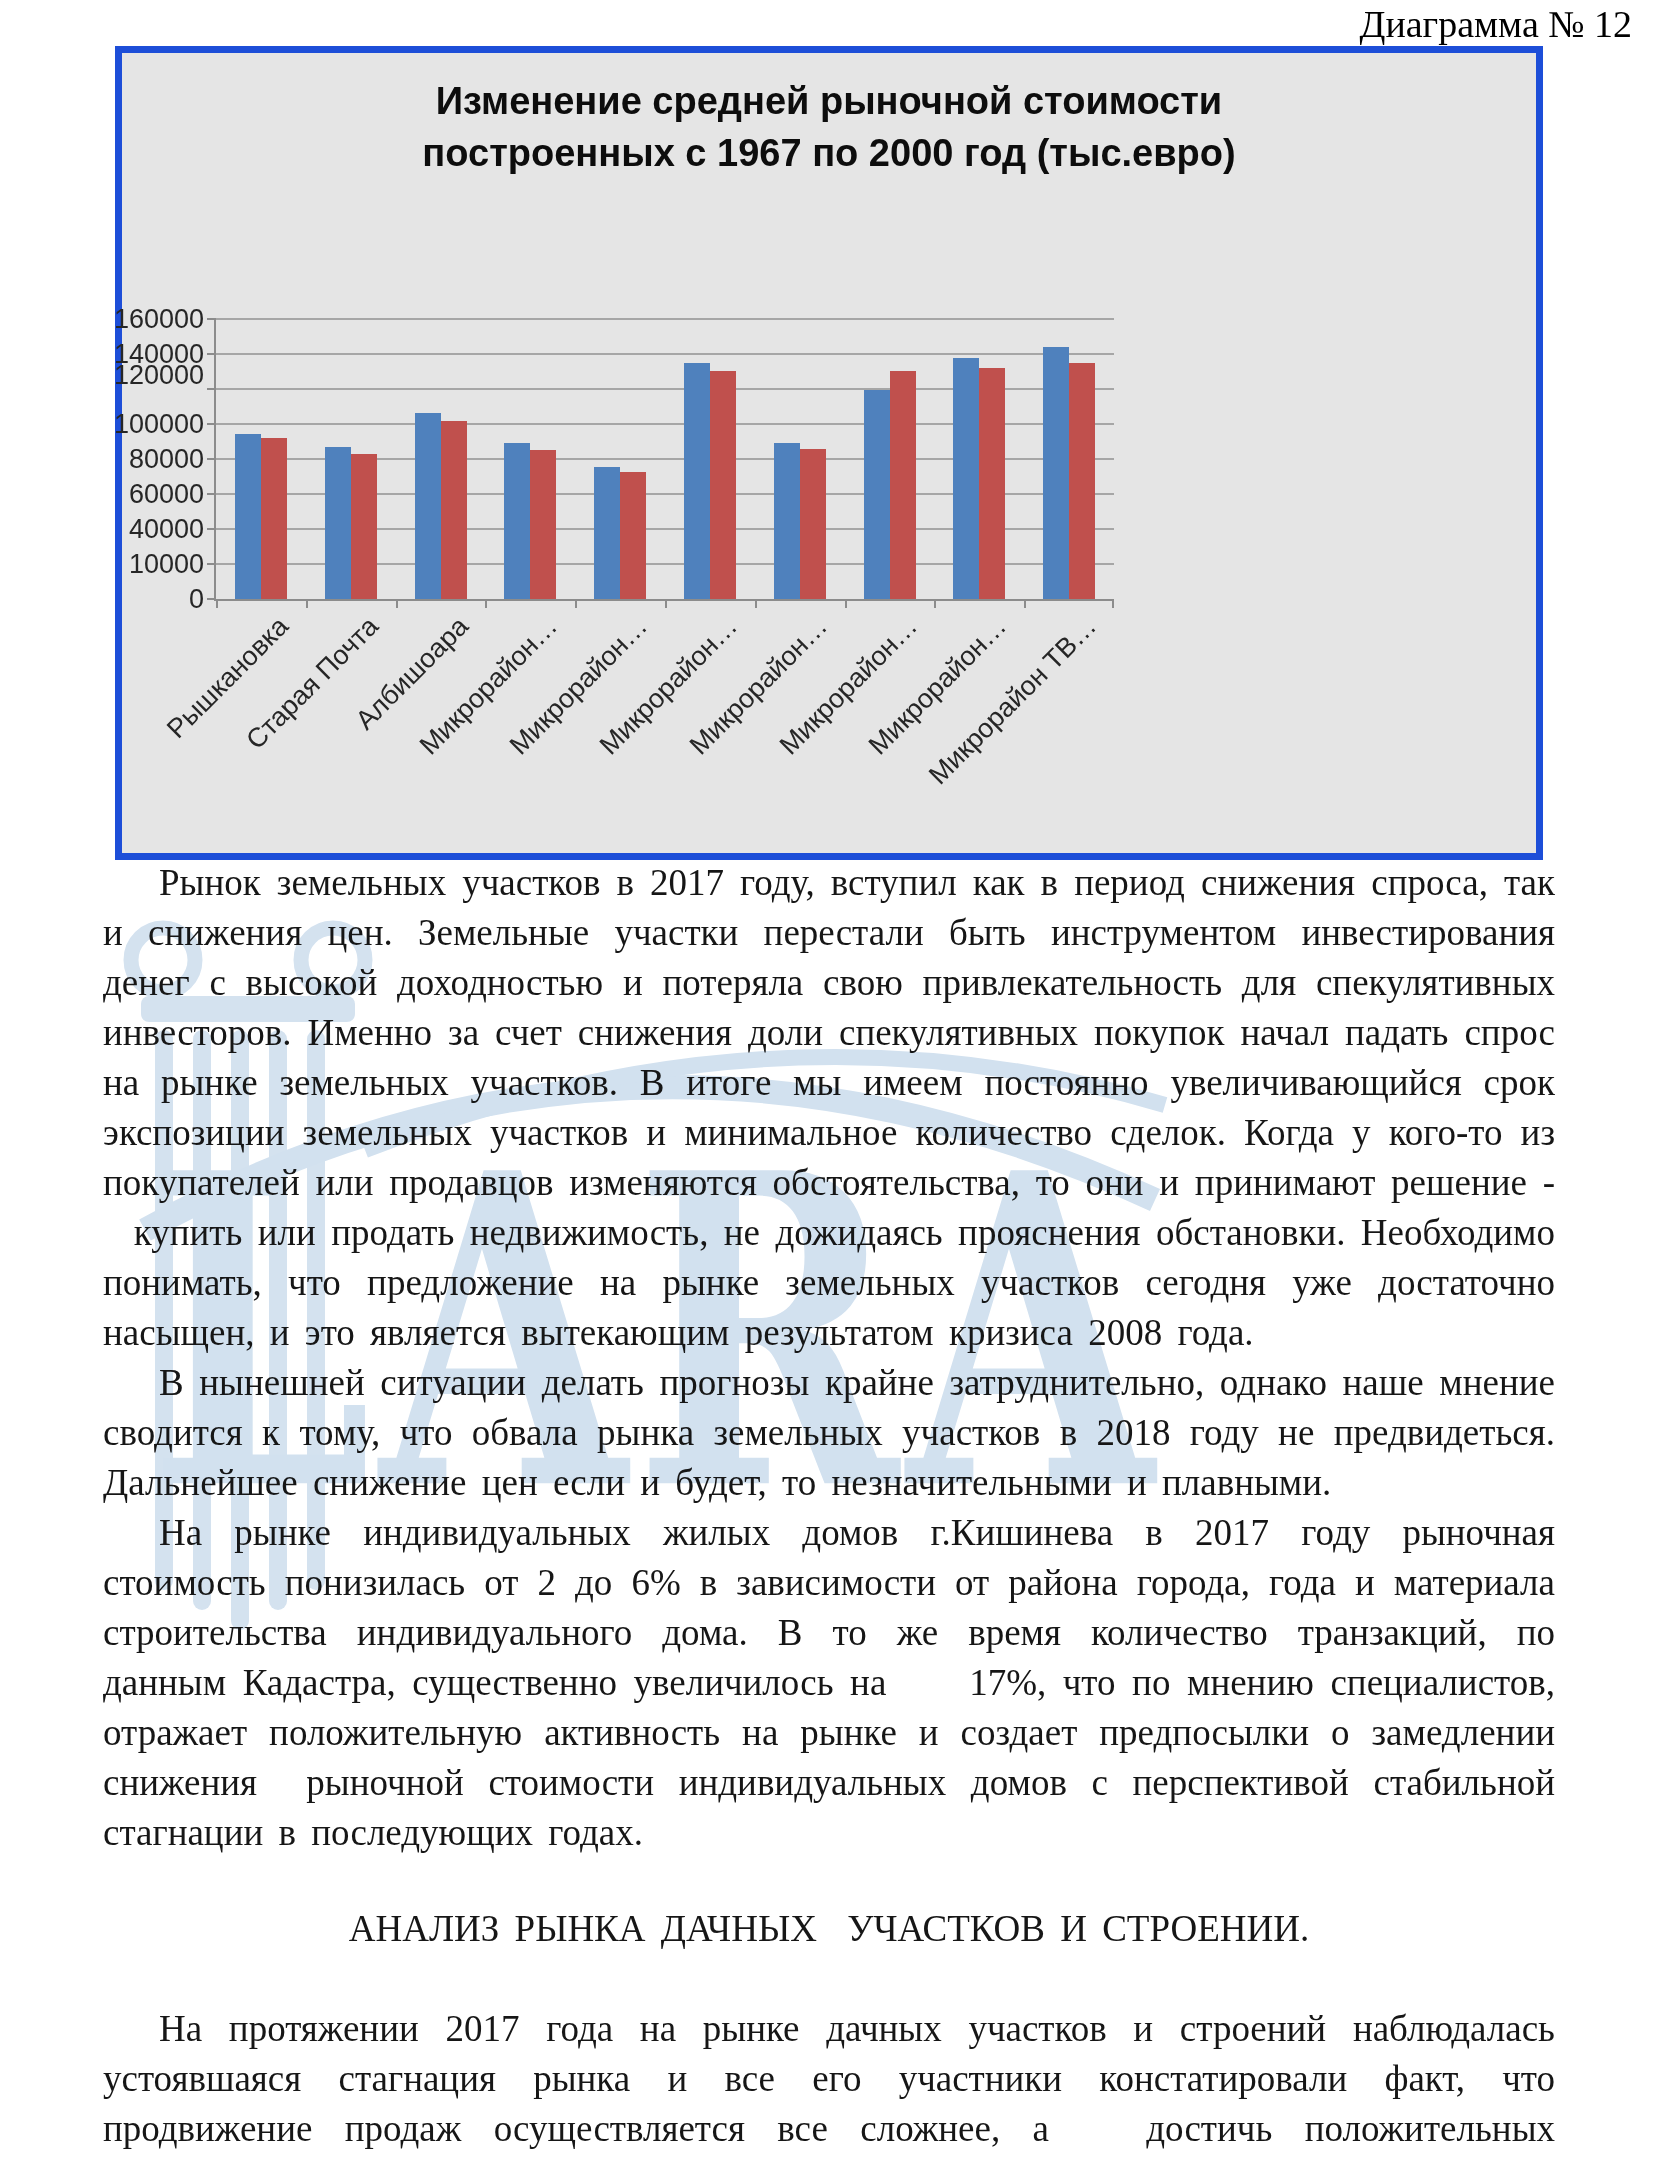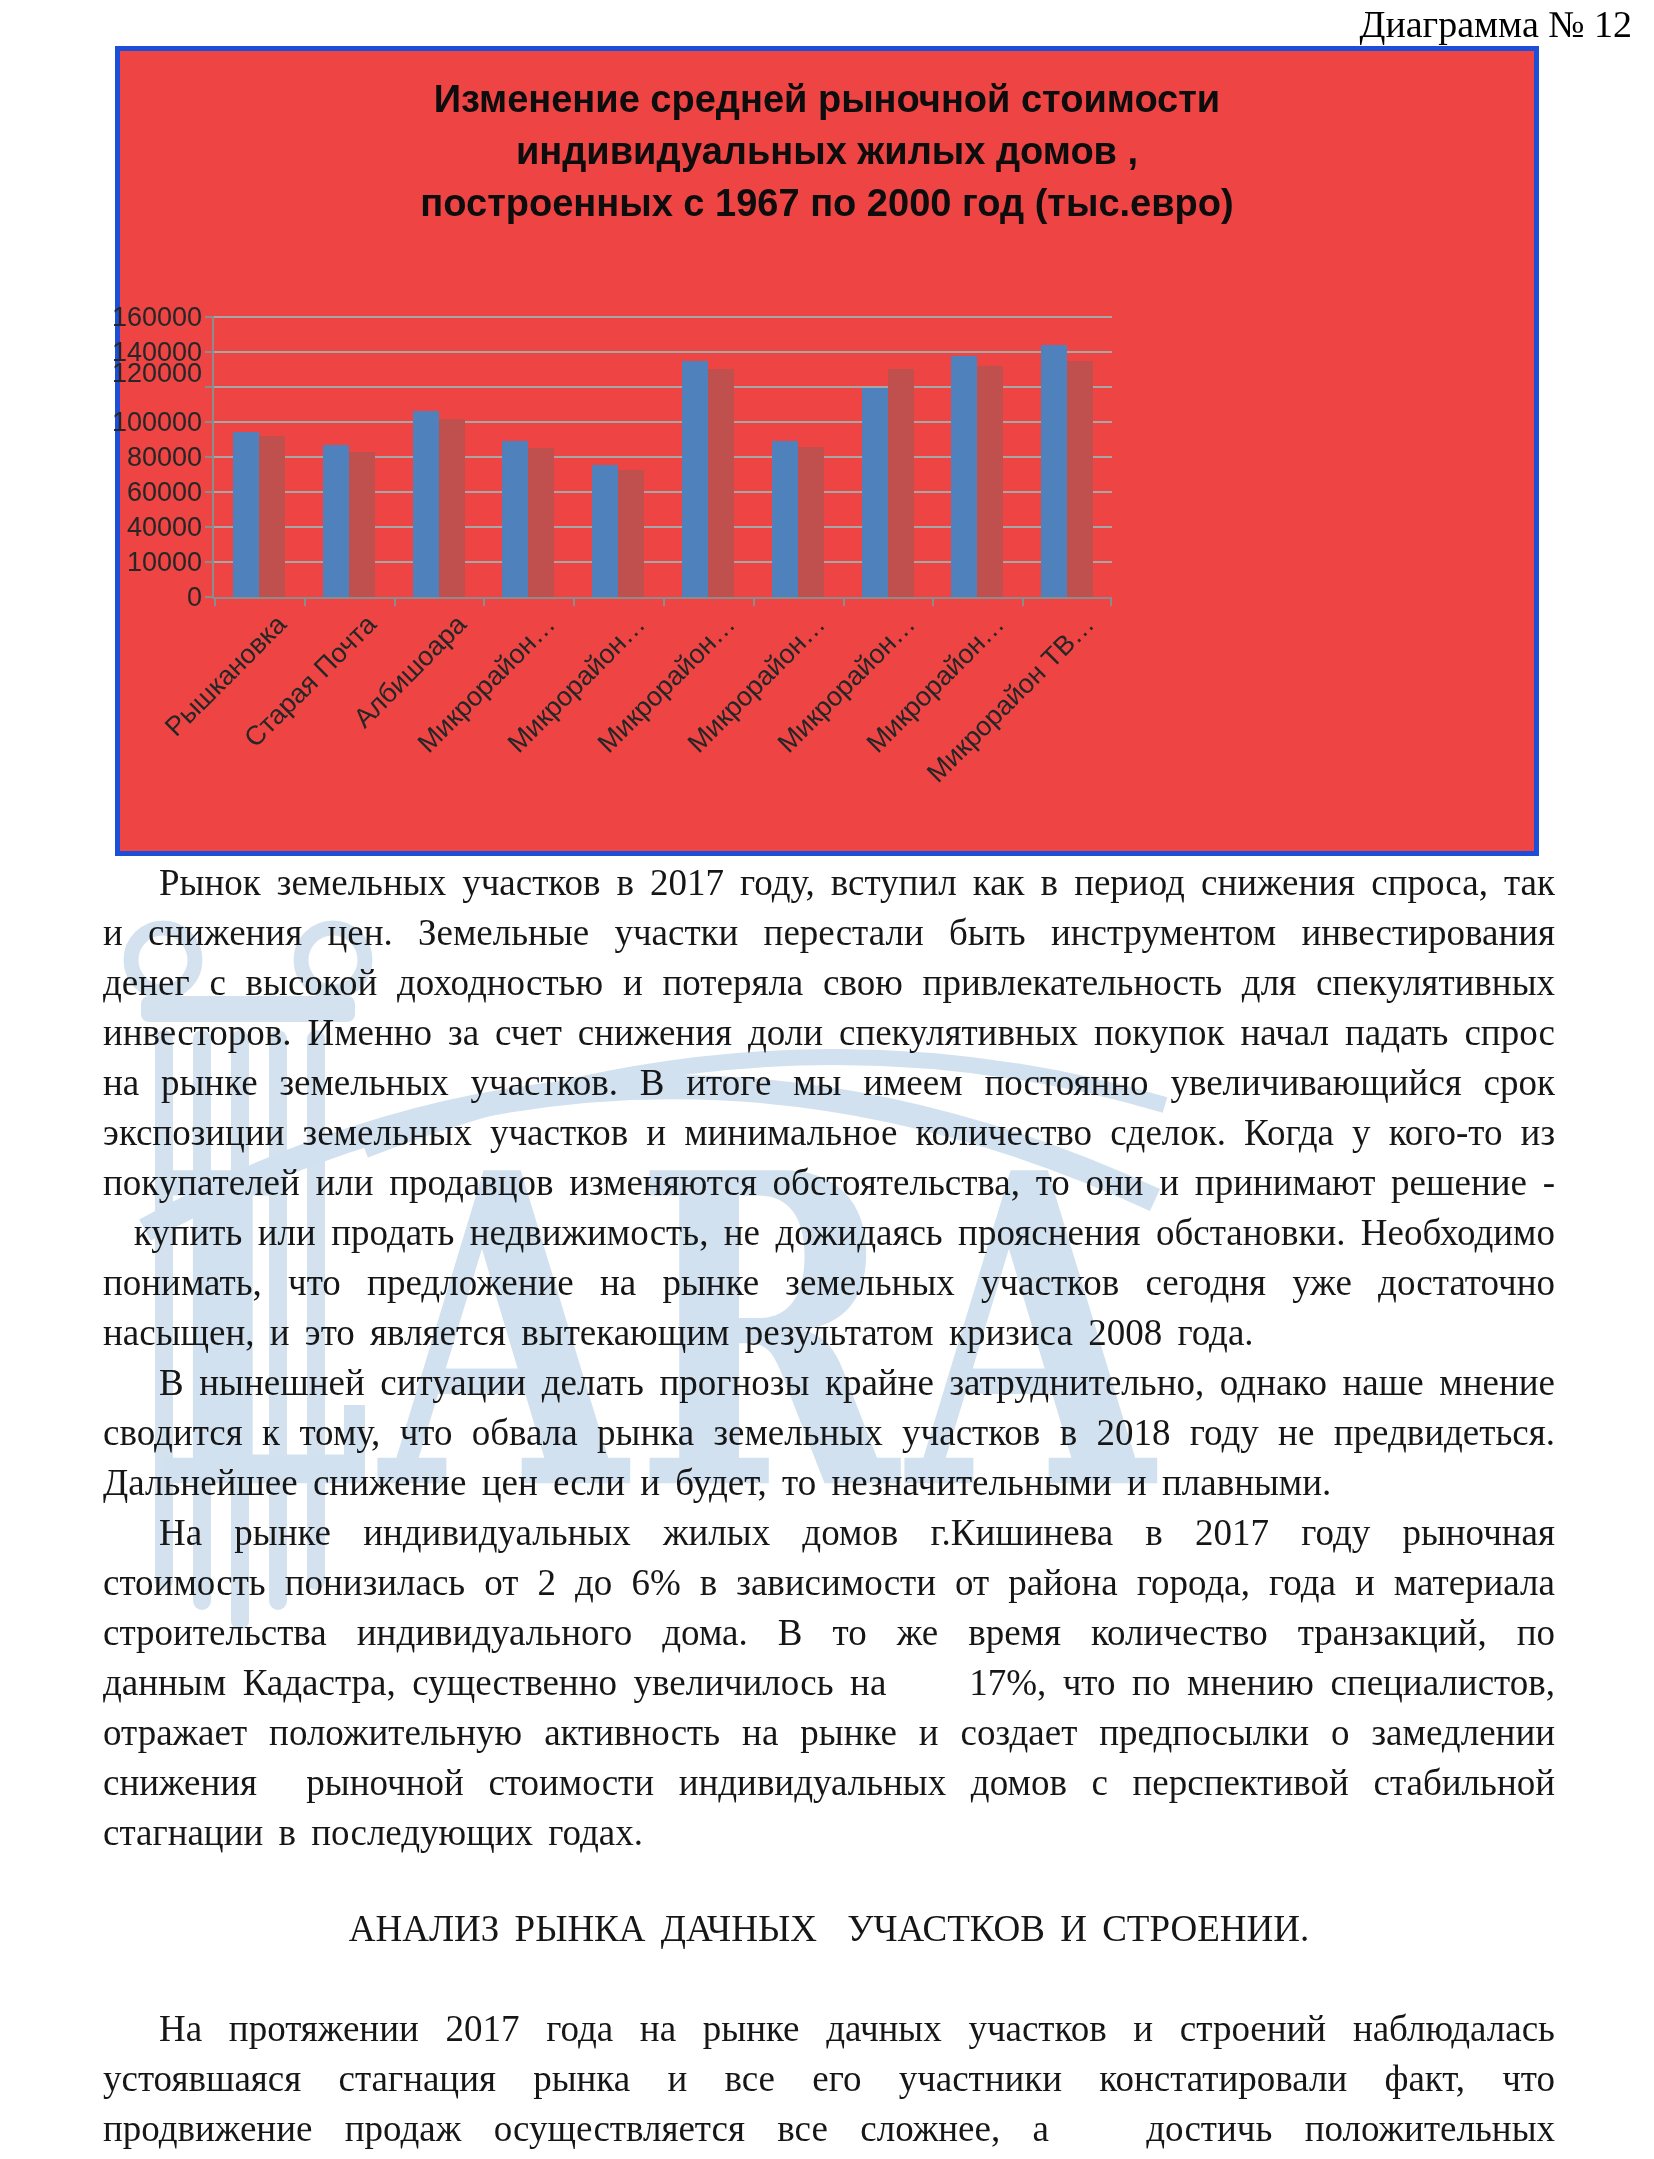--- a/index.html
+++ b/index.html
@@ -7,21 +7,21 @@
     position:relative;width:1654px;height:2159px;background:#ffffff;
     overflow:hidden;font-family:"Liberation Serif",serif;color:#161616;
   }
   .header-label{
     position:absolute;top:2px;right:22px;font-size:38px;color:#000;
     font-family:"Liberation Serif",serif;
   }
   
   .chart-box{
     position:absolute;left:115px;top:46px;width:1414px;height:800px;
-    border:5px solid #1d4ed8;background:#ef4444;z-index:2;
+    border:7px solid #1d4ed8;background:#e5e5e5;z-index:2;
   }
   .chart-title{
     position:absolute;top:22px;left:0;width:100%;text-align:center;
     font-family:"Liberation Sans",sans-serif;font-weight:bold;
     font-size:38px;line-height:52px;color:#0d0d0d;
   }
   #plot{
     position:absolute;left:92px;top:266px;width:898px;height:280px;
     border-left:2px solid #8c8c8c;border-bottom:2px solid #8c8c8c;
   }
@@ -79,21 +79,20 @@
     <path d="M250 250 Q 660 90 1050 205" fill="none" stroke="#d2e1ef" stroke-width="16"></path>
   </g>
   <g transform="scale(1,1.35)">
     <text x="540" y="432" text-anchor="middle" font-size="318" font-weight="bold" font-family="DejaVu Serif, serif" letter-spacing="8" fill="#d2e1ef">LARA</text>
   </g>
 </svg>
 
 <div class="chart-box">
   <div class="chart-title">
     <div>Изменение средней рыночной стоимости</div>
-    <div>индивидуальных жилых домов ,</div>
     <div>построенных с 1967 по 2000 год (тыс.евро)</div>
   </div>
 
   <div id="plot">
       <div class="gridline" style="top: -1px; background: rgb(166, 166, 166);"></div>
       <div class="ytick" style="top: -1px;"></div>
       <div class="ylab" style="top: -15px;">160000</div>
       <div class="gridline" style="top: 34px; background: rgb(166, 166, 166);"></div>
       <div class="ytick" style="top: 34px;"></div>
       <div class="ylab" style="top: 20px;">140000</div>

